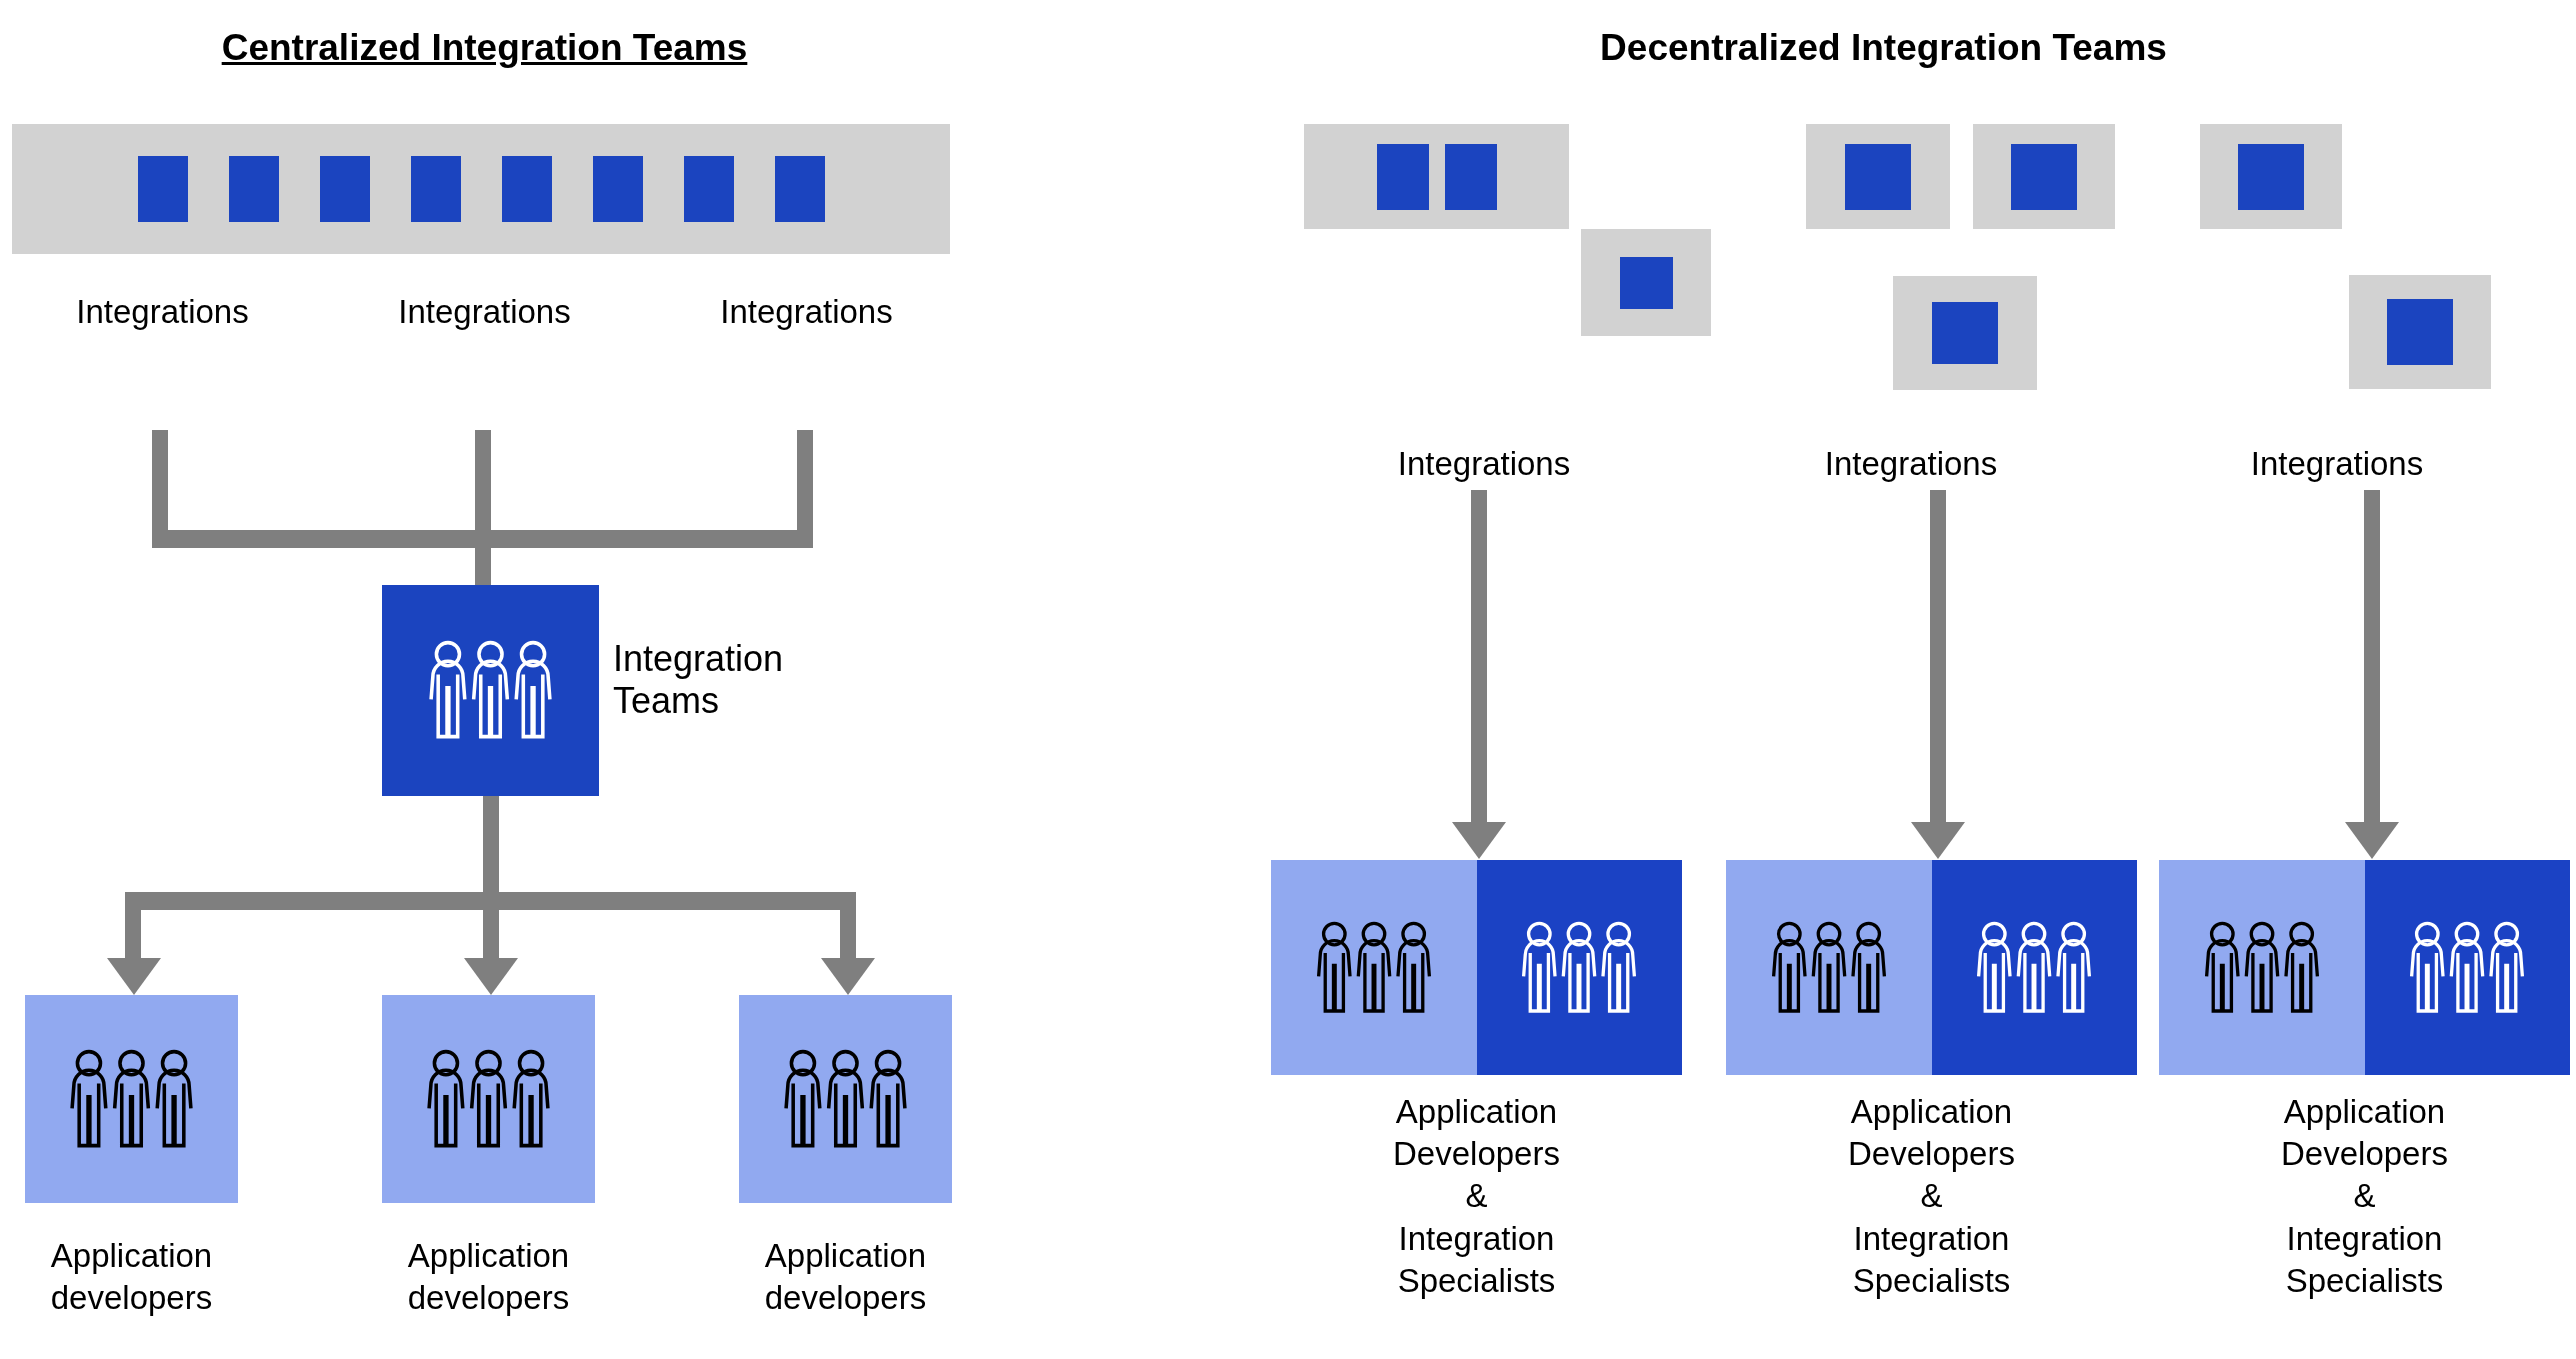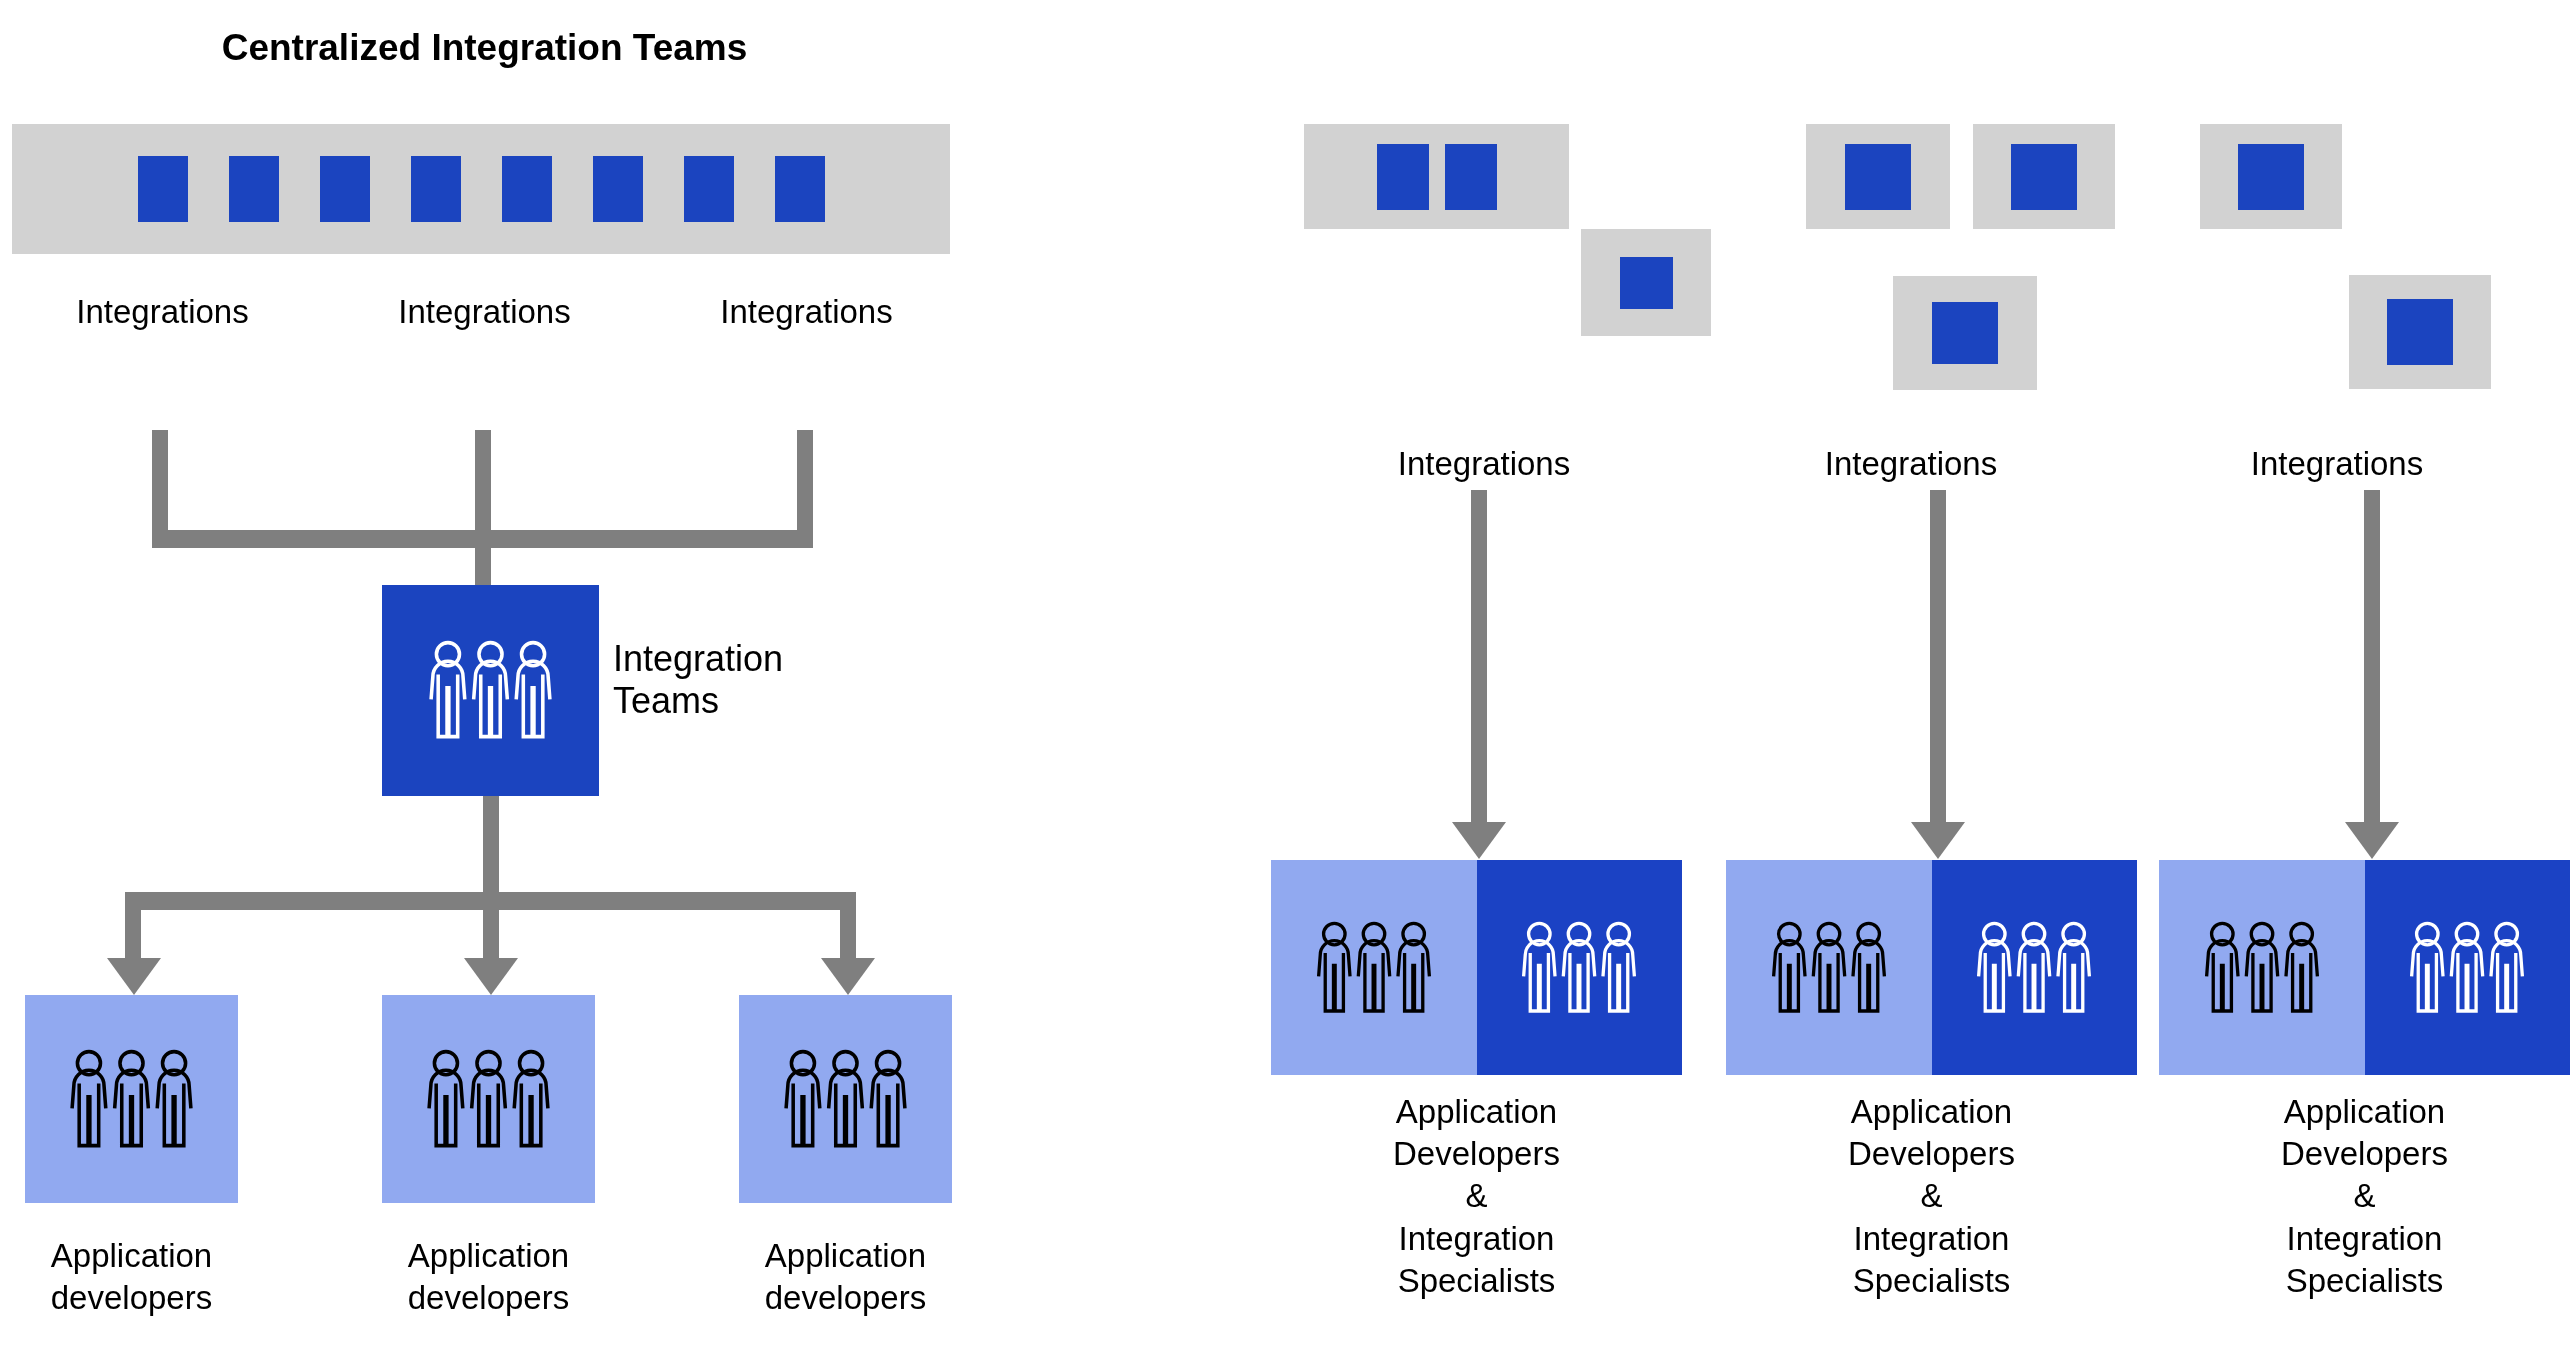--- a/index.html
+++ b/index.html
@@ -76,21 +76,21 @@
     border-right: 27px solid transparent;
     border-top: 37px solid #7f7f7f;
   }
   svg { display: block; }
 </style>
 </head>
 <body>
 
 <div id="canvas">
 
-  <div class="abs panel-title" style="left:0; top:27px; width:969px;">Centralized Integration Teams</div>
+  <div class="abs panel-title" style="left:0; top:27px; width:969px;text-decoration:underline;">Centralized Integration Teams</div>
 
   <div class="abs grey-bar" style="left:12.4px; top:124px; width:938px; height:130px; gap:41px;">
     <div class="blue-sq" style="width:50px;height:66px;"></div>
     <div class="blue-sq" style="width:50px;height:66px;"></div>
     <div class="blue-sq" style="width:50px;height:66px;"></div>
     <div class="blue-sq" style="width:50px;height:66px;"></div>
     <div class="blue-sq" style="width:50px;height:66px;"></div>
     <div class="blue-sq" style="width:50px;height:66px;"></div>
     <div class="blue-sq" style="width:50px;height:66px;"></div>
     <div class="blue-sq" style="width:50px;height:66px;"></div>
@@ -189,20 +189,21 @@
         <path d="M104 70 L106 44 a17 17 0 0 1 34 0 L142 70"></path>
         <path d="M112 42 L112 112 L122 112 L122 55 M134 42 L134 112 L124 112 L124 55"></path>
       </g>
     </svg>
   </div>
   <div class="abs label" style="left:714px; top:1235px; width:263px;">
     <div>Application</div>
     <div>developers</div>
   </div>
 
+  <div class="abs panel-title" style="left:1315px; top:27px; width:1137px;">Decentralized Integration Teams</div>
 
   <div class="abs grey-bar" style="left:1304px; top:124px; width:265px; height:105px; gap:16px;">
     <div class="blue-sq" style="width:52px;height:66px;"></div>
     <div class="blue-sq" style="width:52px;height:66px;"></div>
   </div>
   <div class="abs grey-bar" style="left:1581px; top:229px; width:130px; height:107px;">
     <div class="blue-sq" style="width:53px;height:52px;"></div>
   </div>
 
   <div class="abs grey-bar" style="left:1806px; top:124px; width:144px; height:105px;">

